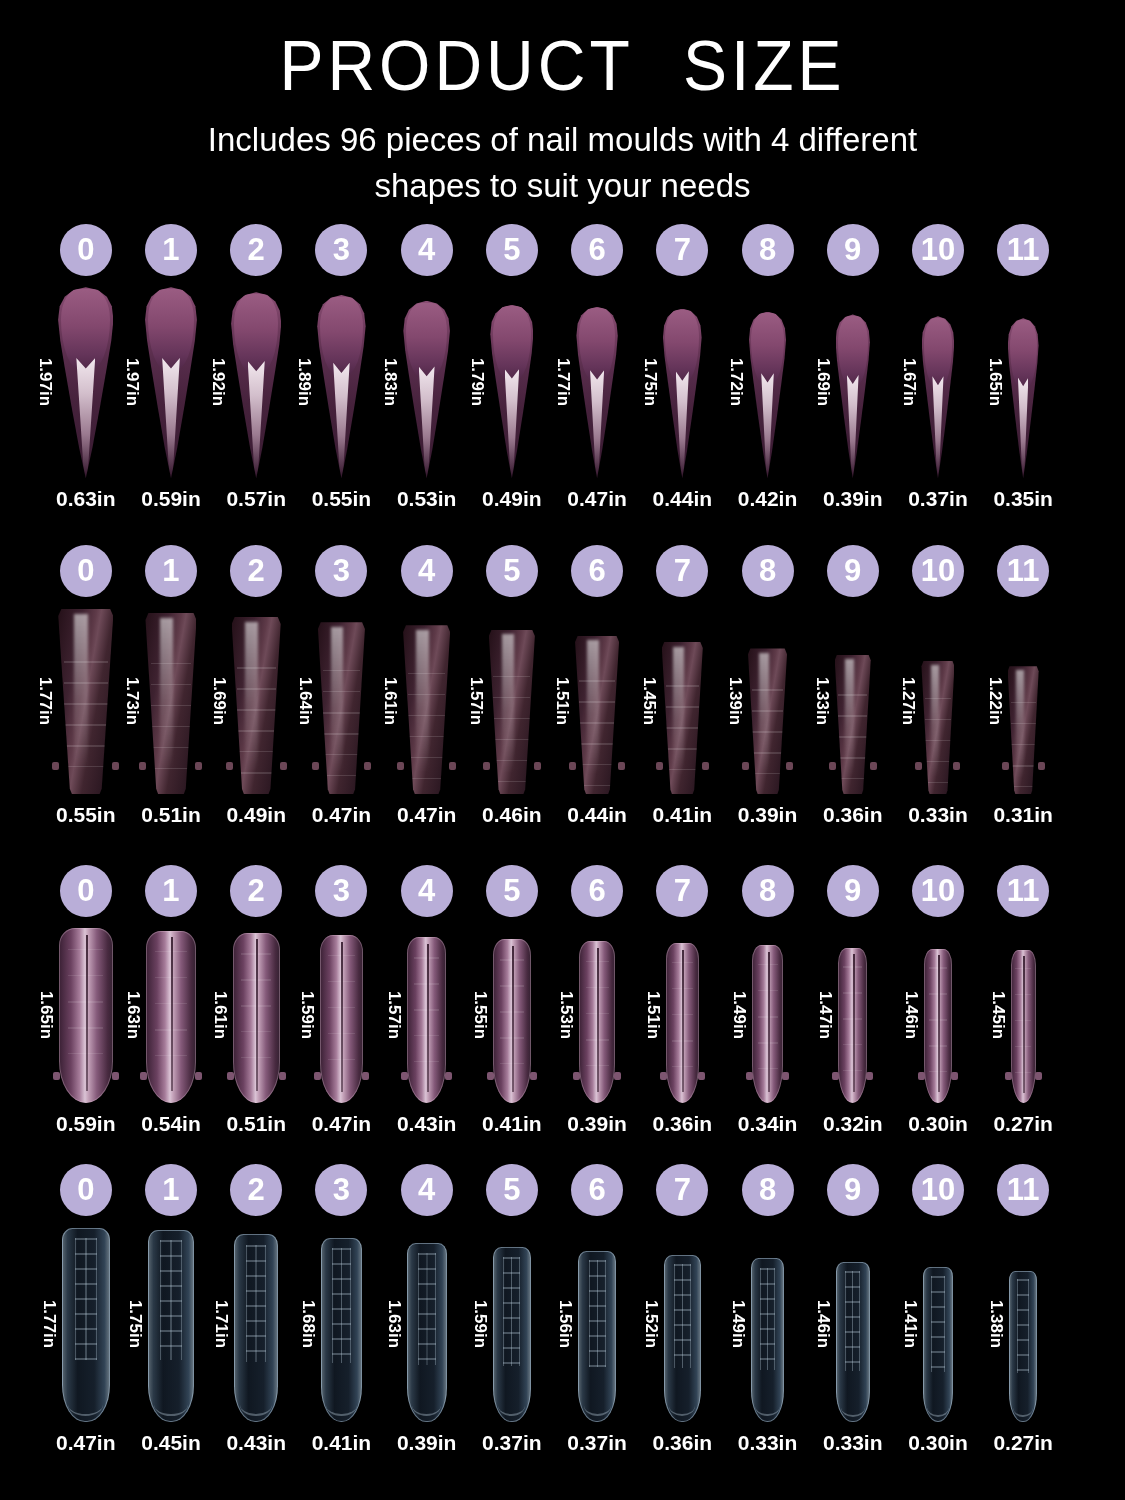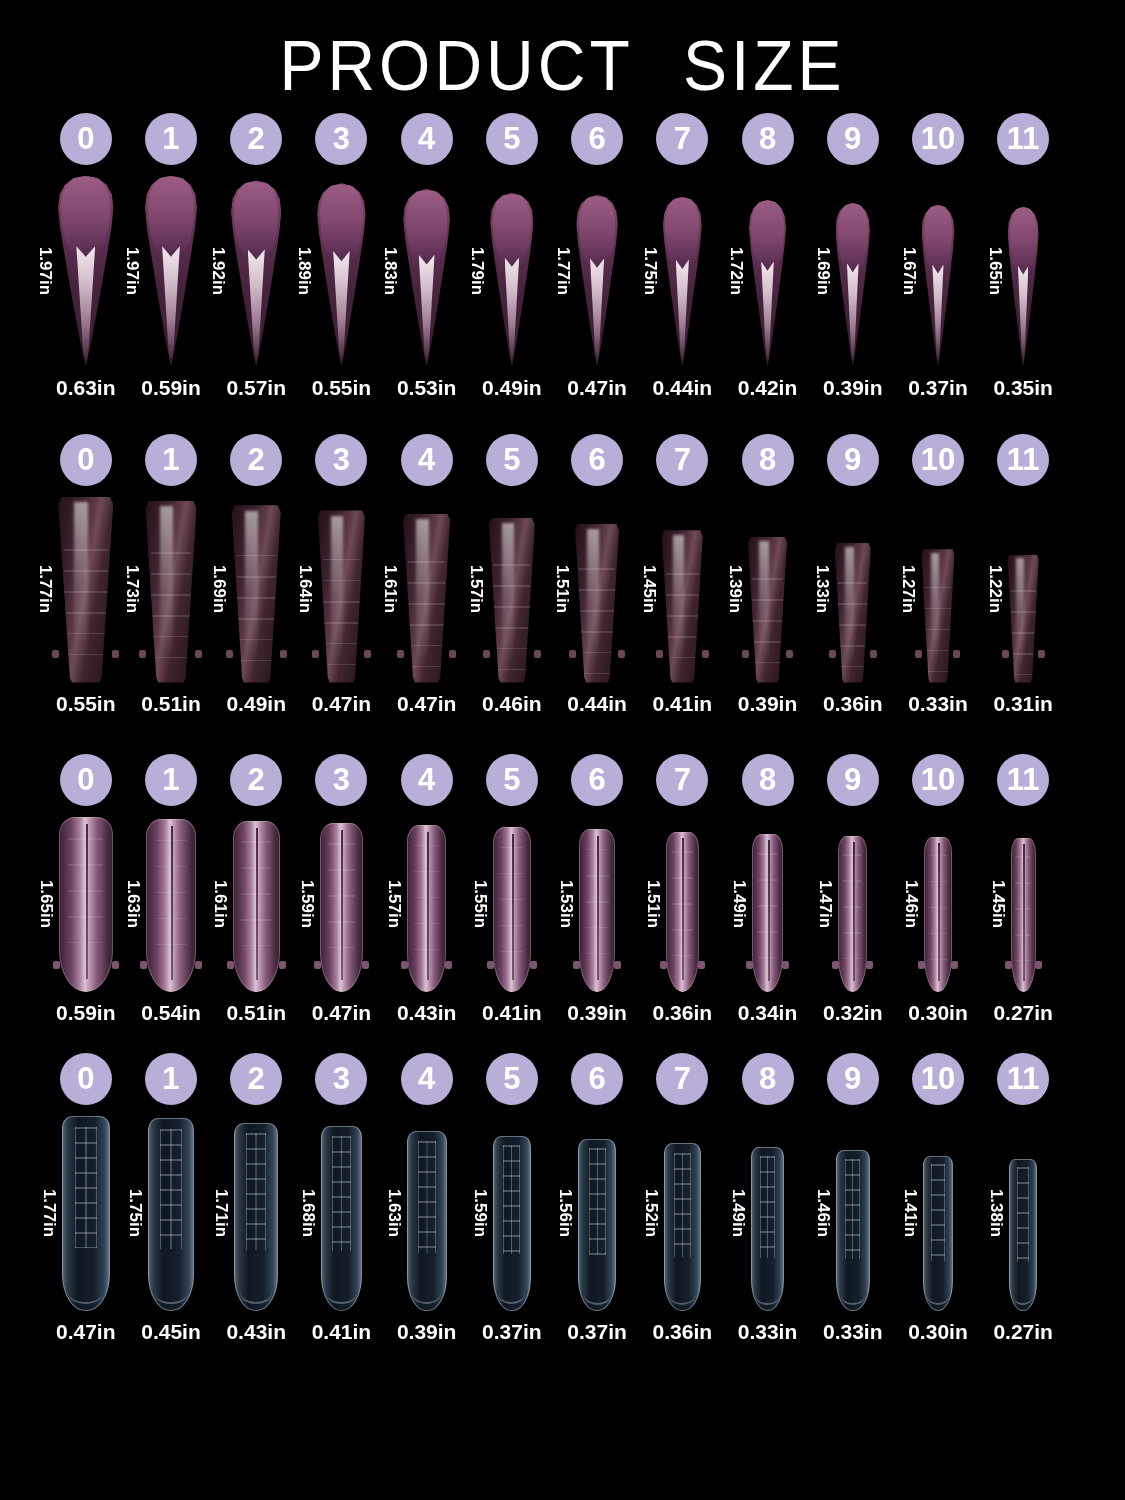--- a/index.html
+++ b/index.html
@@ -124,20 +124,24 @@
     background:#6b4656;
   }
   .row-capsule .tabs::before,.row-capsule .tabs::after{ background:#7d5570; }
   .tabs::before{ left:0; } .tabs::after{ right:0; }
 </style>
 </head>
 <body>
 
 <div class="header">
   <div class="title">PRODUCT SIZE</div>
+  <div class="subtitle">
+    <span>Includes 96 pieces of nail moulds with 4 different</span><br>
+    <span>shapes to suit your needs</span>
+  </div>
 </div>
 
 <div id="rows">
     <div class="row row-stiletto">
       <div class="col">
     <div class="badge" style="background: rgb(185, 174, 216);">
       <span class="badge-num">0</span>
     </div>
     <div class="nail-zone">
       <span class="len-label">1.97in</span>

